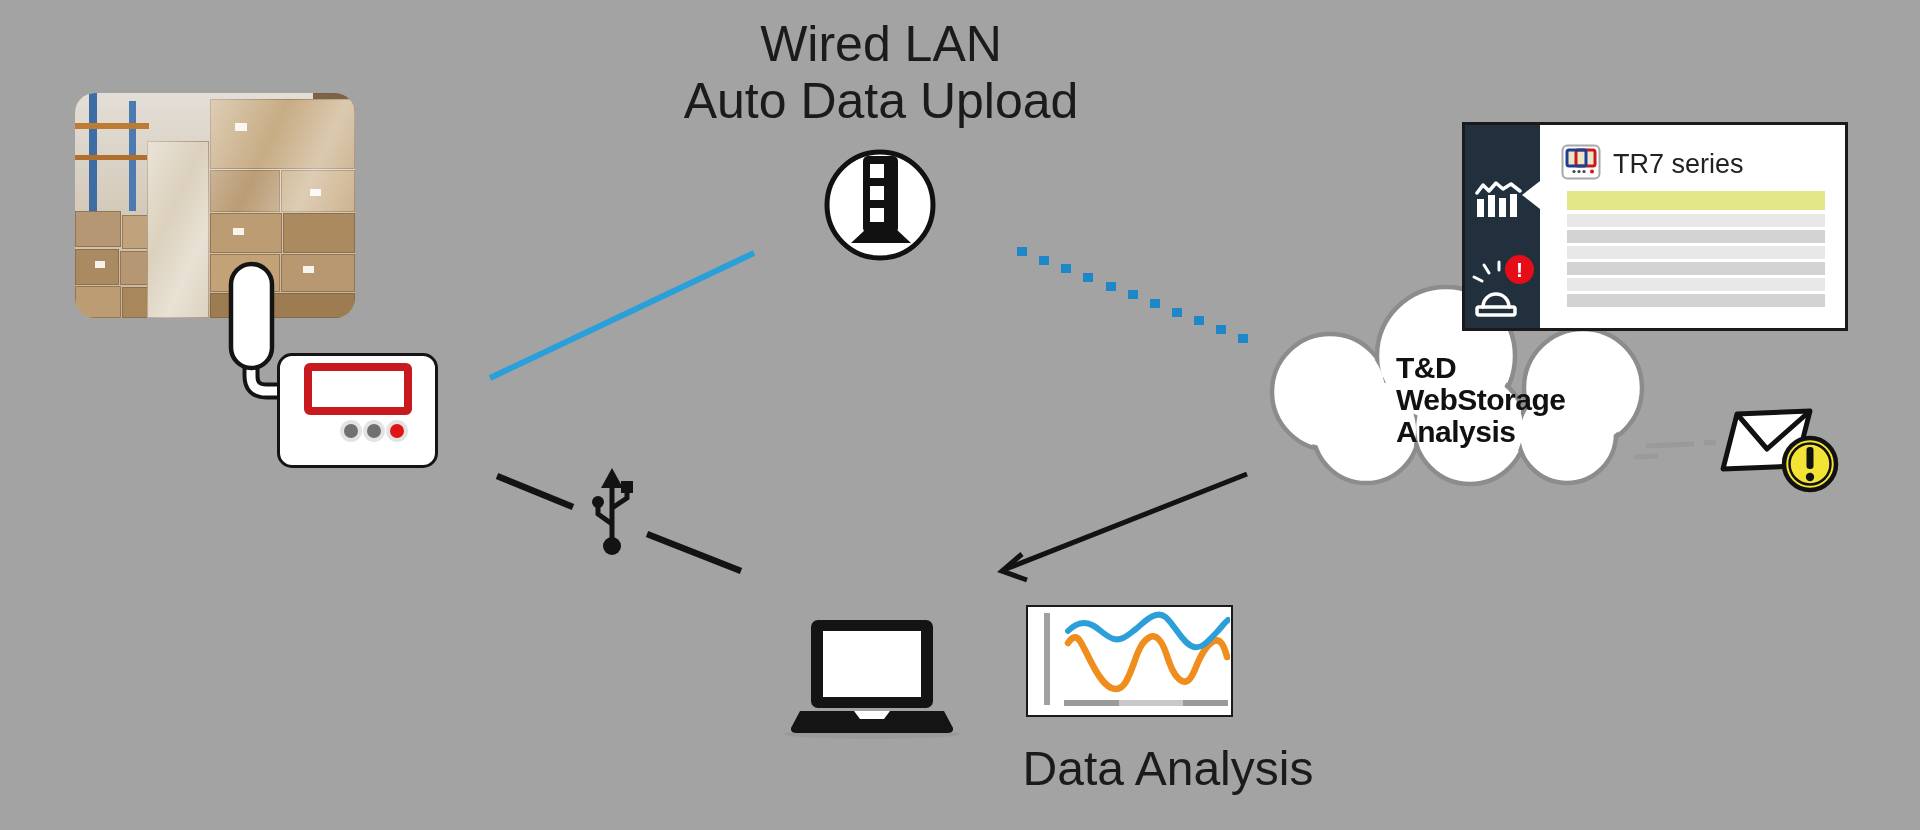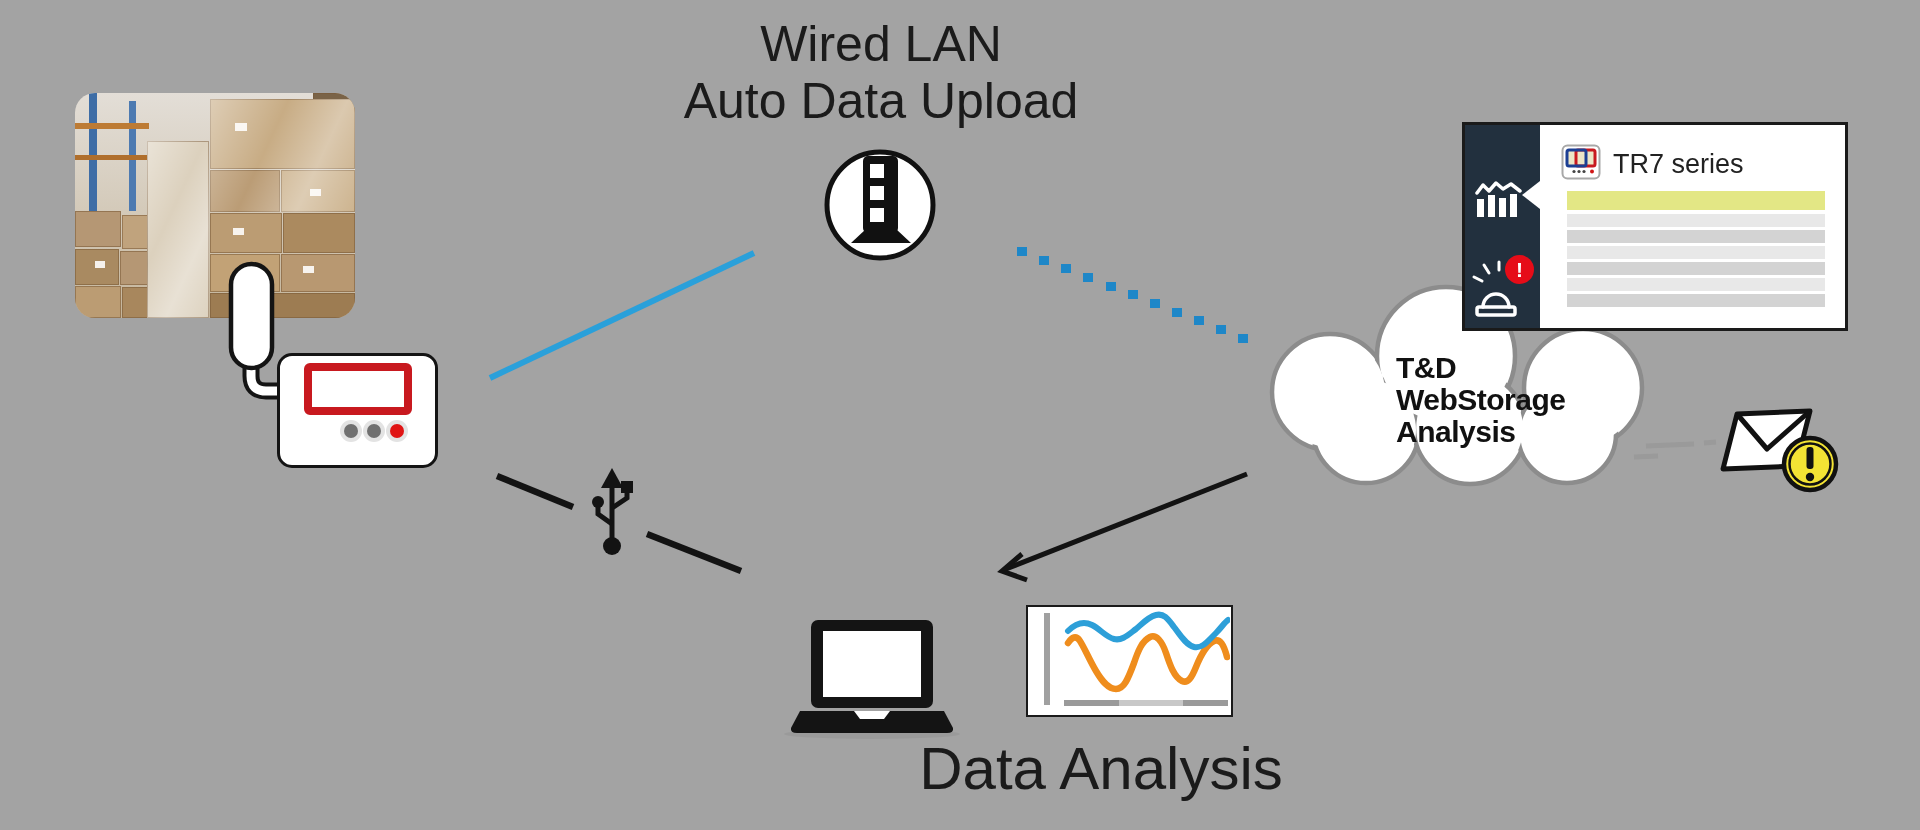--- a/index.html
+++ b/index.html
@@ -248,15 +248,15 @@
       <path d="M 40 36 C 44 30,48 28,52 34 C 56 40,62 54,68 64 C 74 74,80 82,88 82
                C 96 82,100 72,106 56 C 110 44,114 34,122 30 C 128 27,134 34,138 46
                C 142 58,146 70,154 74 C 160 77,164 70,168 60 C 172 50,178 38,186 34
                C 192 31,196 38,199 50" fill="none" stroke="#ef8d1d" stroke-width="6.5" stroke-linecap="round"></path>
       <path d="M 40 24 C 48 16,56 14,64 18 C 72 22,78 30,86 32 C 94 34,100 28,108 22
                C 114 17,120 10,128 8 C 136 6,140 12,146 20 C 152 28,158 38,166 40
                C 174 42,180 34,188 26 C 193 21,197 15,200 13" fill="none" stroke="#2d9fd8" stroke-width="6" stroke-linecap="round"></path>
     </svg>
   </div>
 
-  <div class="abs big-title" style="left:901px;top:740px;width:400px;font-size:60px">Data Analysis</div>
+  <div class="abs big-title" style="left:968px;top:740px;width:400px;font-size:48px">Data Analysis</div>
 
 </div>
 
 </body></html>

